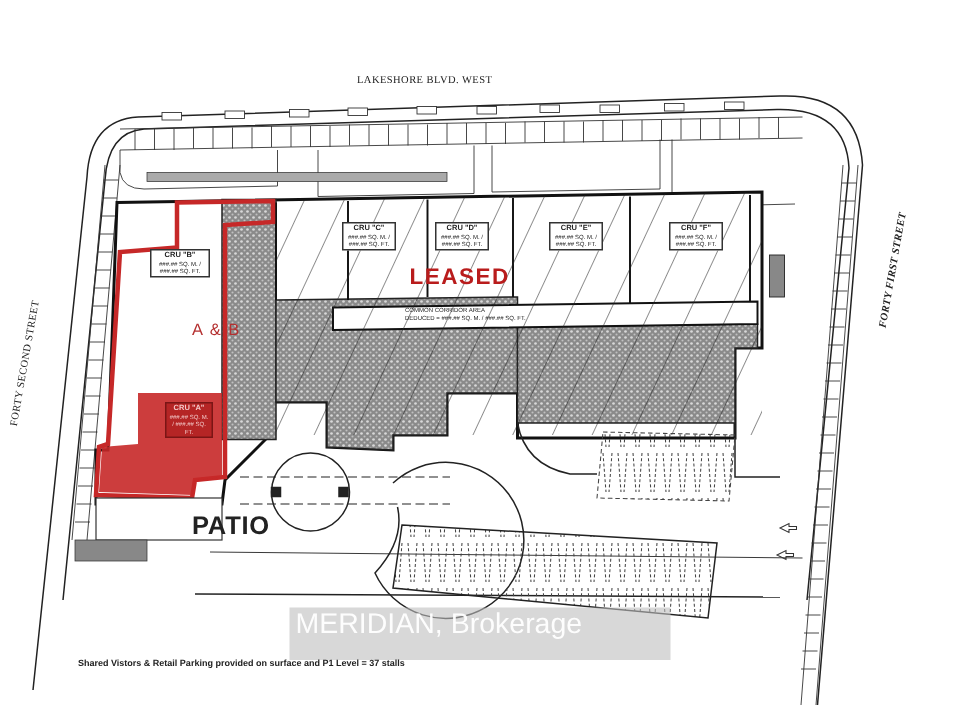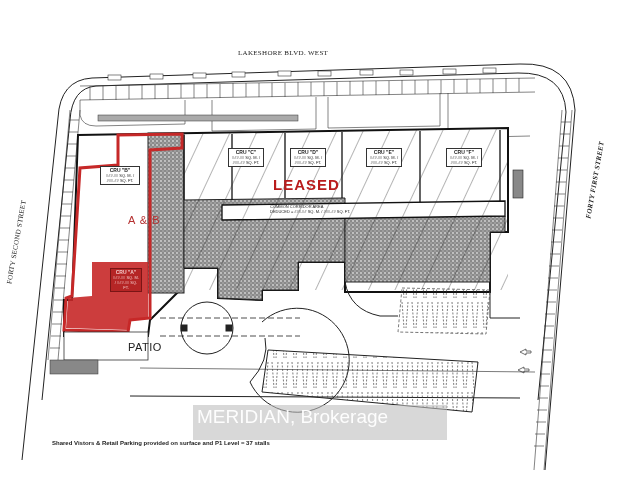--- a/index.html
+++ b/index.html
@@ -4,21 +4,21 @@
 <style>
   html, body { margin:0; padding:0; background:#ffffff; }
   body { width:640px; height:480px; overflow:hidden; position:relative; font-family:"Liberation Sans", sans-serif; }
   #plan { position:absolute; left:0; top:0; width:640px; height:480px; }
   .street-label { position:absolute; font-family:"Liberation Serif", serif; font-size:7px; color:#222; letter-spacing:0.3px; white-space:nowrap; }
   #lbl-north { left:238px; top:49px; }
   #lbl-west { left:-26px; top:238px; transform:rotate(-80deg); transform-origin:center; }
   #lbl-east { left:556px; top:176px; transform:rotate(-80deg); transform-origin:center; font-style:italic; font-weight:bold; }
   .leased { position:absolute; left:273px; top:176px; font-size:15px; font-weight:bold; color:#b91c1c; letter-spacing:1px; }
   .ab { position:absolute; left:96px; top:214px; font-size:11px; color:#b53030; letter-spacing:1px;margin-left:32px; }
-  .patio { position:absolute; left:84px; top:341px; font-size:11px; font-weight:normal; color:#222; letter-spacing:0.5px;padding-left:44px; }
+  .patio { position:absolute; left:84px; top:341px; font-size:17px; font-weight:bold; color:#222; letter-spacing:0.5px;padding-left:44px; }
   .watermark { position:absolute; left:193px; top:405px; width:250px; height:35px; background:rgba(190,190,190,0.6); color:rgba(255,255,255,0.95); font-size:19px; line-height:24px; padding-left:4px; white-space:nowrap; }
   .footnote { position:absolute; left:52px; top:440px; font-size:6px; font-weight:bold; color:#222; white-space:nowrap; }
   .cru { position:absolute; border:1px solid #333; background:#fff; font-size:4px; line-height:5px; text-align:center; color:#222; padding:1px 2px; }
   .cru .name { font-size:5px; font-weight:bold; }
   .corridor-text { position:absolute; left:270px; top:204px; font-size:4px; line-height:5px; color:#222; }
 </style>
 </head>
 <body>
 
 <svg id="plan" viewBox="0 0 640 480" xmlns="http://www.w3.org/2000/svg">

